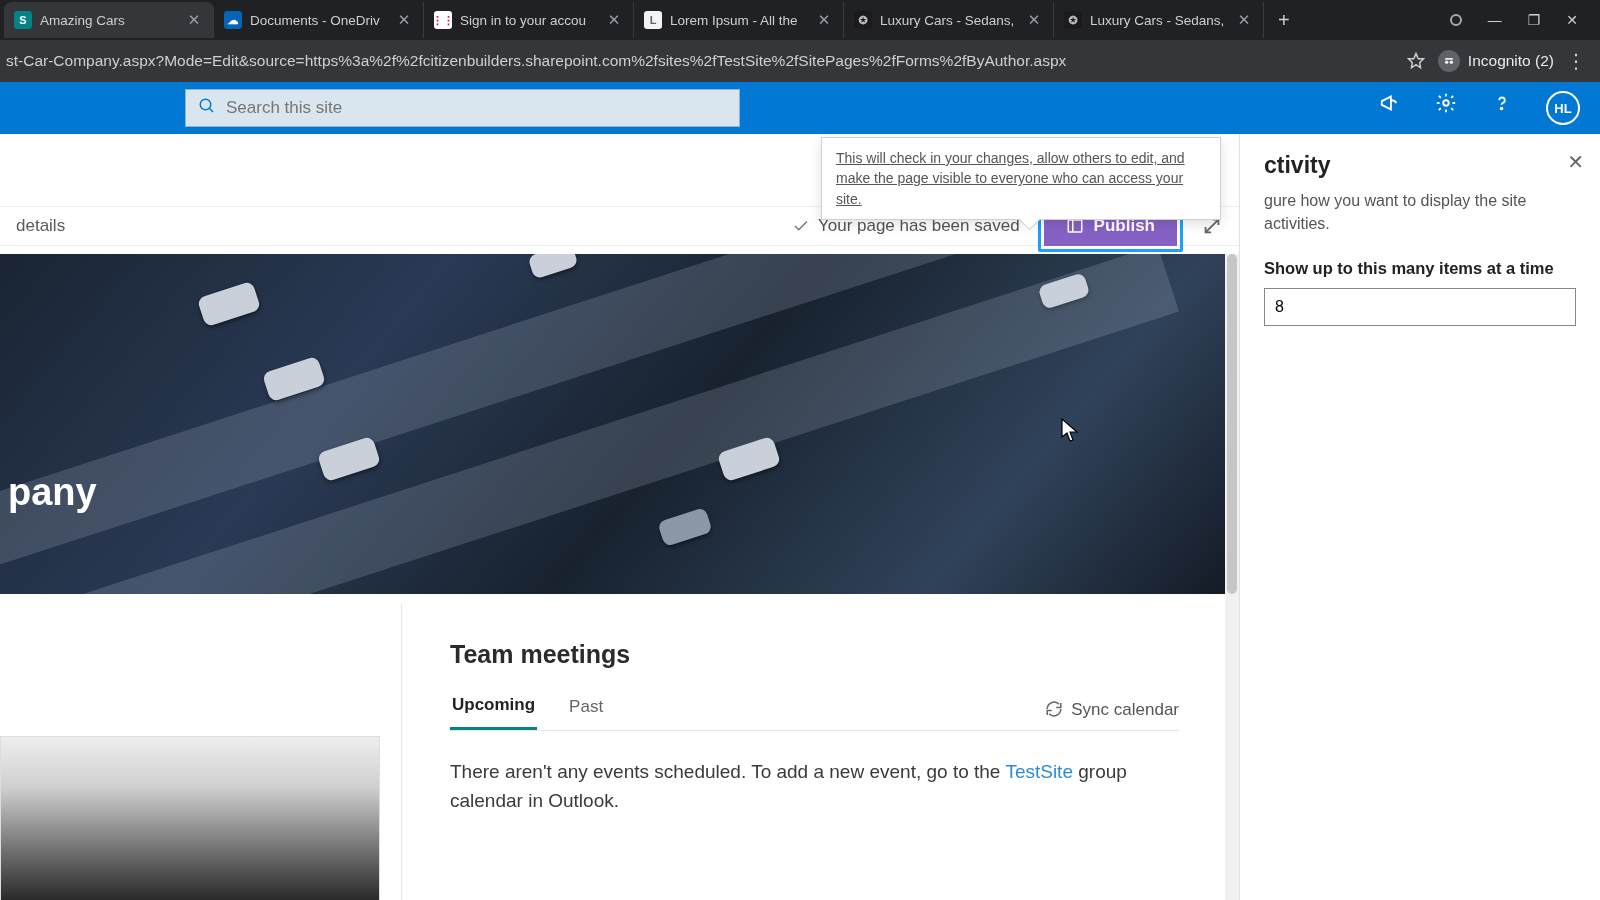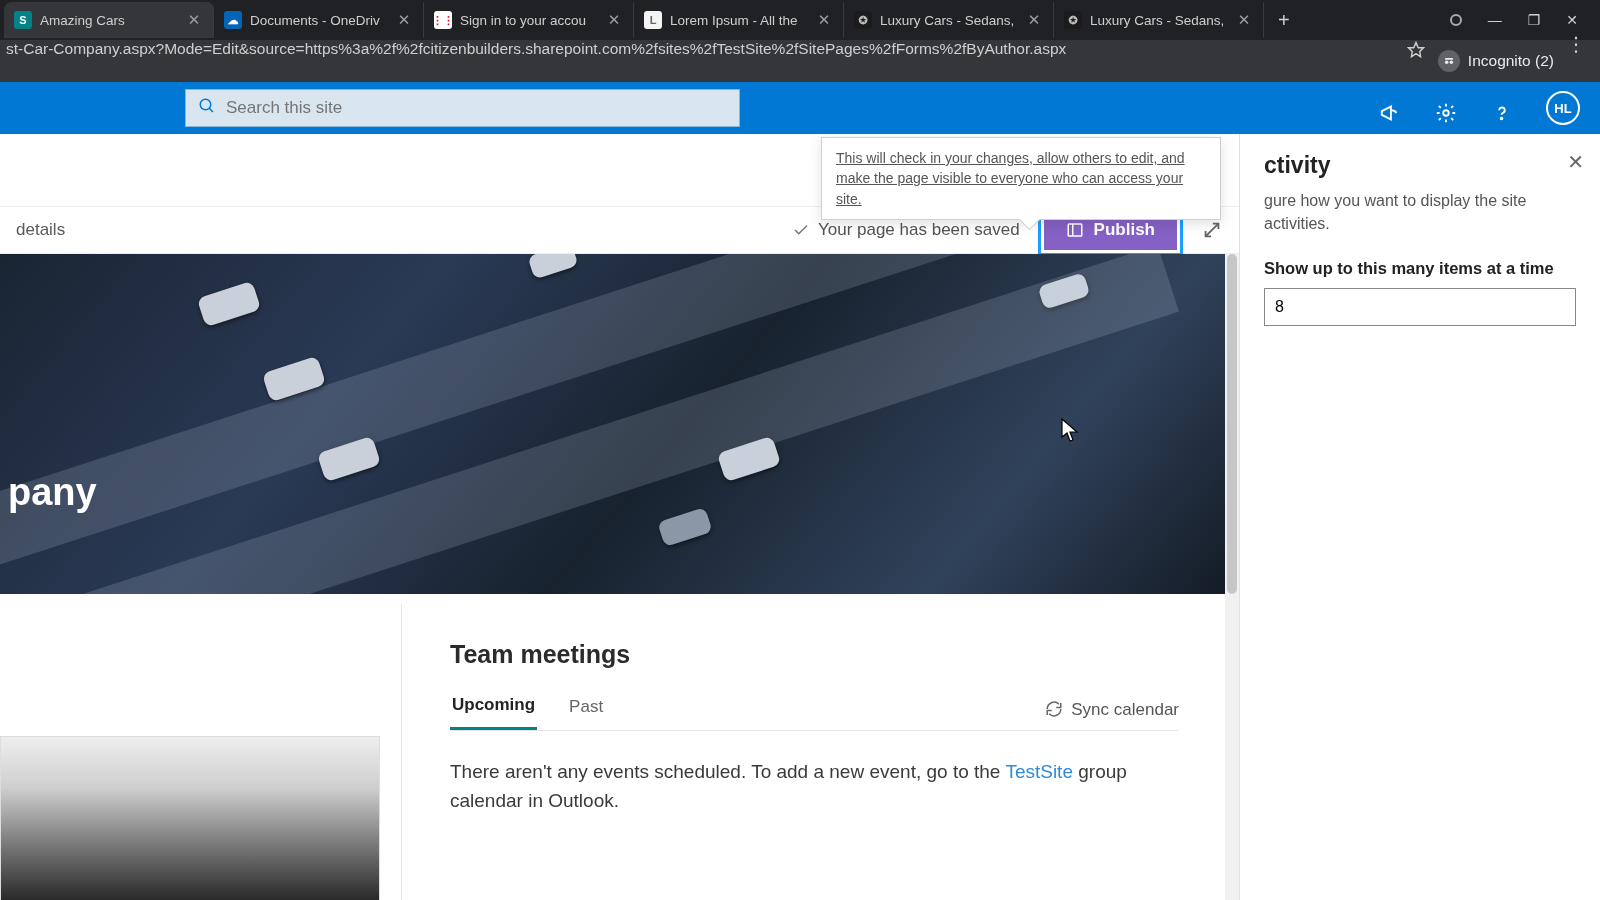--- a/index.html
+++ b/index.html
@@ -9,46 +9,46 @@
   .tabstrip{display:flex;align-items:center;height:40px;padding:0 4px;gap:0;}
   .tab{display:flex;align-items:center;gap:8px;height:36px;padding:0 10px;min-width:210px;max-width:220px;
        color:#cfcfcf;font-size:13.5px;border-right:1px solid #3a3a3a;position:relative;}
   .tab.active{background:#35363a;border-radius:8px 8px 0 0;}
   .tab .favicon{width:18px;height:18px;border-radius:3px;display:flex;align-items:center;justify-content:center;font-size:11px;font-weight:bold;}
   .tab .title{flex:1;white-space:nowrap;overflow:hidden;text-overflow:ellipsis;}
   .tab .close{color:#9aa0a6;font-size:15px;cursor:pointer;width:18px;text-align:center;}
   .newtab{color:#cfcfcf;font-size:20px;padding:0 14px;cursor:pointer;}
   .win-controls{margin-left:auto;display:flex;align-items:center;gap:26px;padding-right:18px;color:#cfcfcf;}
   .win-controls span{font-size:14px;cursor:pointer;}
-  .addrbar{display:flex;height:42px;background:#35363a;padding:0 14px 0 6px;color:#cfcfcf;font-size:15.5px;gap:12px;}
+  .addrbar{display:flex;align-items:center;height:42px;background:#35363a;padding:0 14px 0 6px;color:#cfcfcf;font-size:15.5px;gap:12px;}
   .addr{flex:1;white-space:nowrap;overflow:hidden;}
   .addr-ico{width:20px;height:20px;display:flex;align-items:center;justify-content:center;}
   .incog-badge{display:flex;align-items:center;gap:8px;color:#e8eaed;}
   .incog-ic{width:22px;height:22px;border-radius:50%;background:#5f6368;display:flex;align-items:center;justify-content:center;}
   .kebab{font-size:20px;letter-spacing:0;line-height:0.4;cursor:pointer;}
   
   .suitebar{height:52px;background:#0078d4;display:flex;align-items:center;padding-left:185px;padding-right:20px;gap:24px;}
   .searchbox{width:555px;height:38px;background:#d9e6f0;border:1px solid #8fb5d1;display:flex;align-items:center;padding:0 12px;gap:10px;}
   .searchbox svg{flex:none;}
   .searchbox input{border:none;background:transparent;outline:none;font-size:17px;color:#444;width:100%;}
-  .suite-right{margin-left:auto;display:flex;align-items:flex-end;gap:32px;color:#fff;}
+  .suite-right{margin-left:auto;display:flex;align-items:flex-start;gap:32px;color:#fff;}
   .suite-ic{width:24px;height:24px;cursor:pointer;display:flex;align-items:center;justify-content:center;}
   .avatar{width:34px;height:34px;border:2px solid #fff;border-radius:50%;background:#0078d4;color:#fff;
           display:flex;align-items:center;justify-content:center;font-size:13px;font-weight:600;}
   
   .page{display:flex;height:calc(900px - 40px - 42px - 52px);}
   .canvas{flex:1;position:relative;border-right:1px solid #e1e1e1;overflow:hidden;}
   .priv{position:absolute;right:320px;top:18px;color:#555;font-size:16px;}
   
   .callout{position:absolute;right:18px;top:3px;width:400px;background:#fff;border:1px solid #d0d0d0;
            box-shadow:0 4px 12px rgba(0,0,0,.12);padding:10px 14px;font-size:14px;color:#555;line-height:1.45;z-index:5;text-decoration:underline;}
   .callout::after{content:"";position:absolute;bottom:-8px;left:200px;width:14px;height:14px;background:#fff;
                   border-right:1px solid #d0d0d0;border-bottom:1px solid #d0d0d0;transform:rotate(45deg);}
   
-  .cmdband{position:absolute;left:0;right:0;top:72px;height:48px;display:flex;align-items:center;
+  .cmdband{position:absolute;left:0;right:0;top:72px;height:40px;display:flex;align-items:center;
            padding:0 16px;background:#fff;border-top:1px solid #eee;border-bottom:1px solid #eee;}
   .cmd-left{color:#5a5a5a;font-size:17px;}
   .cmd-right{margin-left:auto;display:flex;align-items:center;gap:18px;}
   .saved{display:flex;align-items:center;gap:8px;color:#555;font-size:17px;}
   .publish-wrap{border:3px solid #1aa0ff;padding:3px;border-radius:2px;}
   .publish{background:#8661c5;color:#fff;border:none;height:40px;padding:0 22px;display:flex;align-items:center;gap:10px;
            font-size:17px;font-weight:600;cursor:pointer;justify-content:center;}
   .expand{width:22px;height:22px;cursor:pointer;color:#666;}
   
   .hero{position:absolute;left:0;right:12px;top:120px;height:340px;

